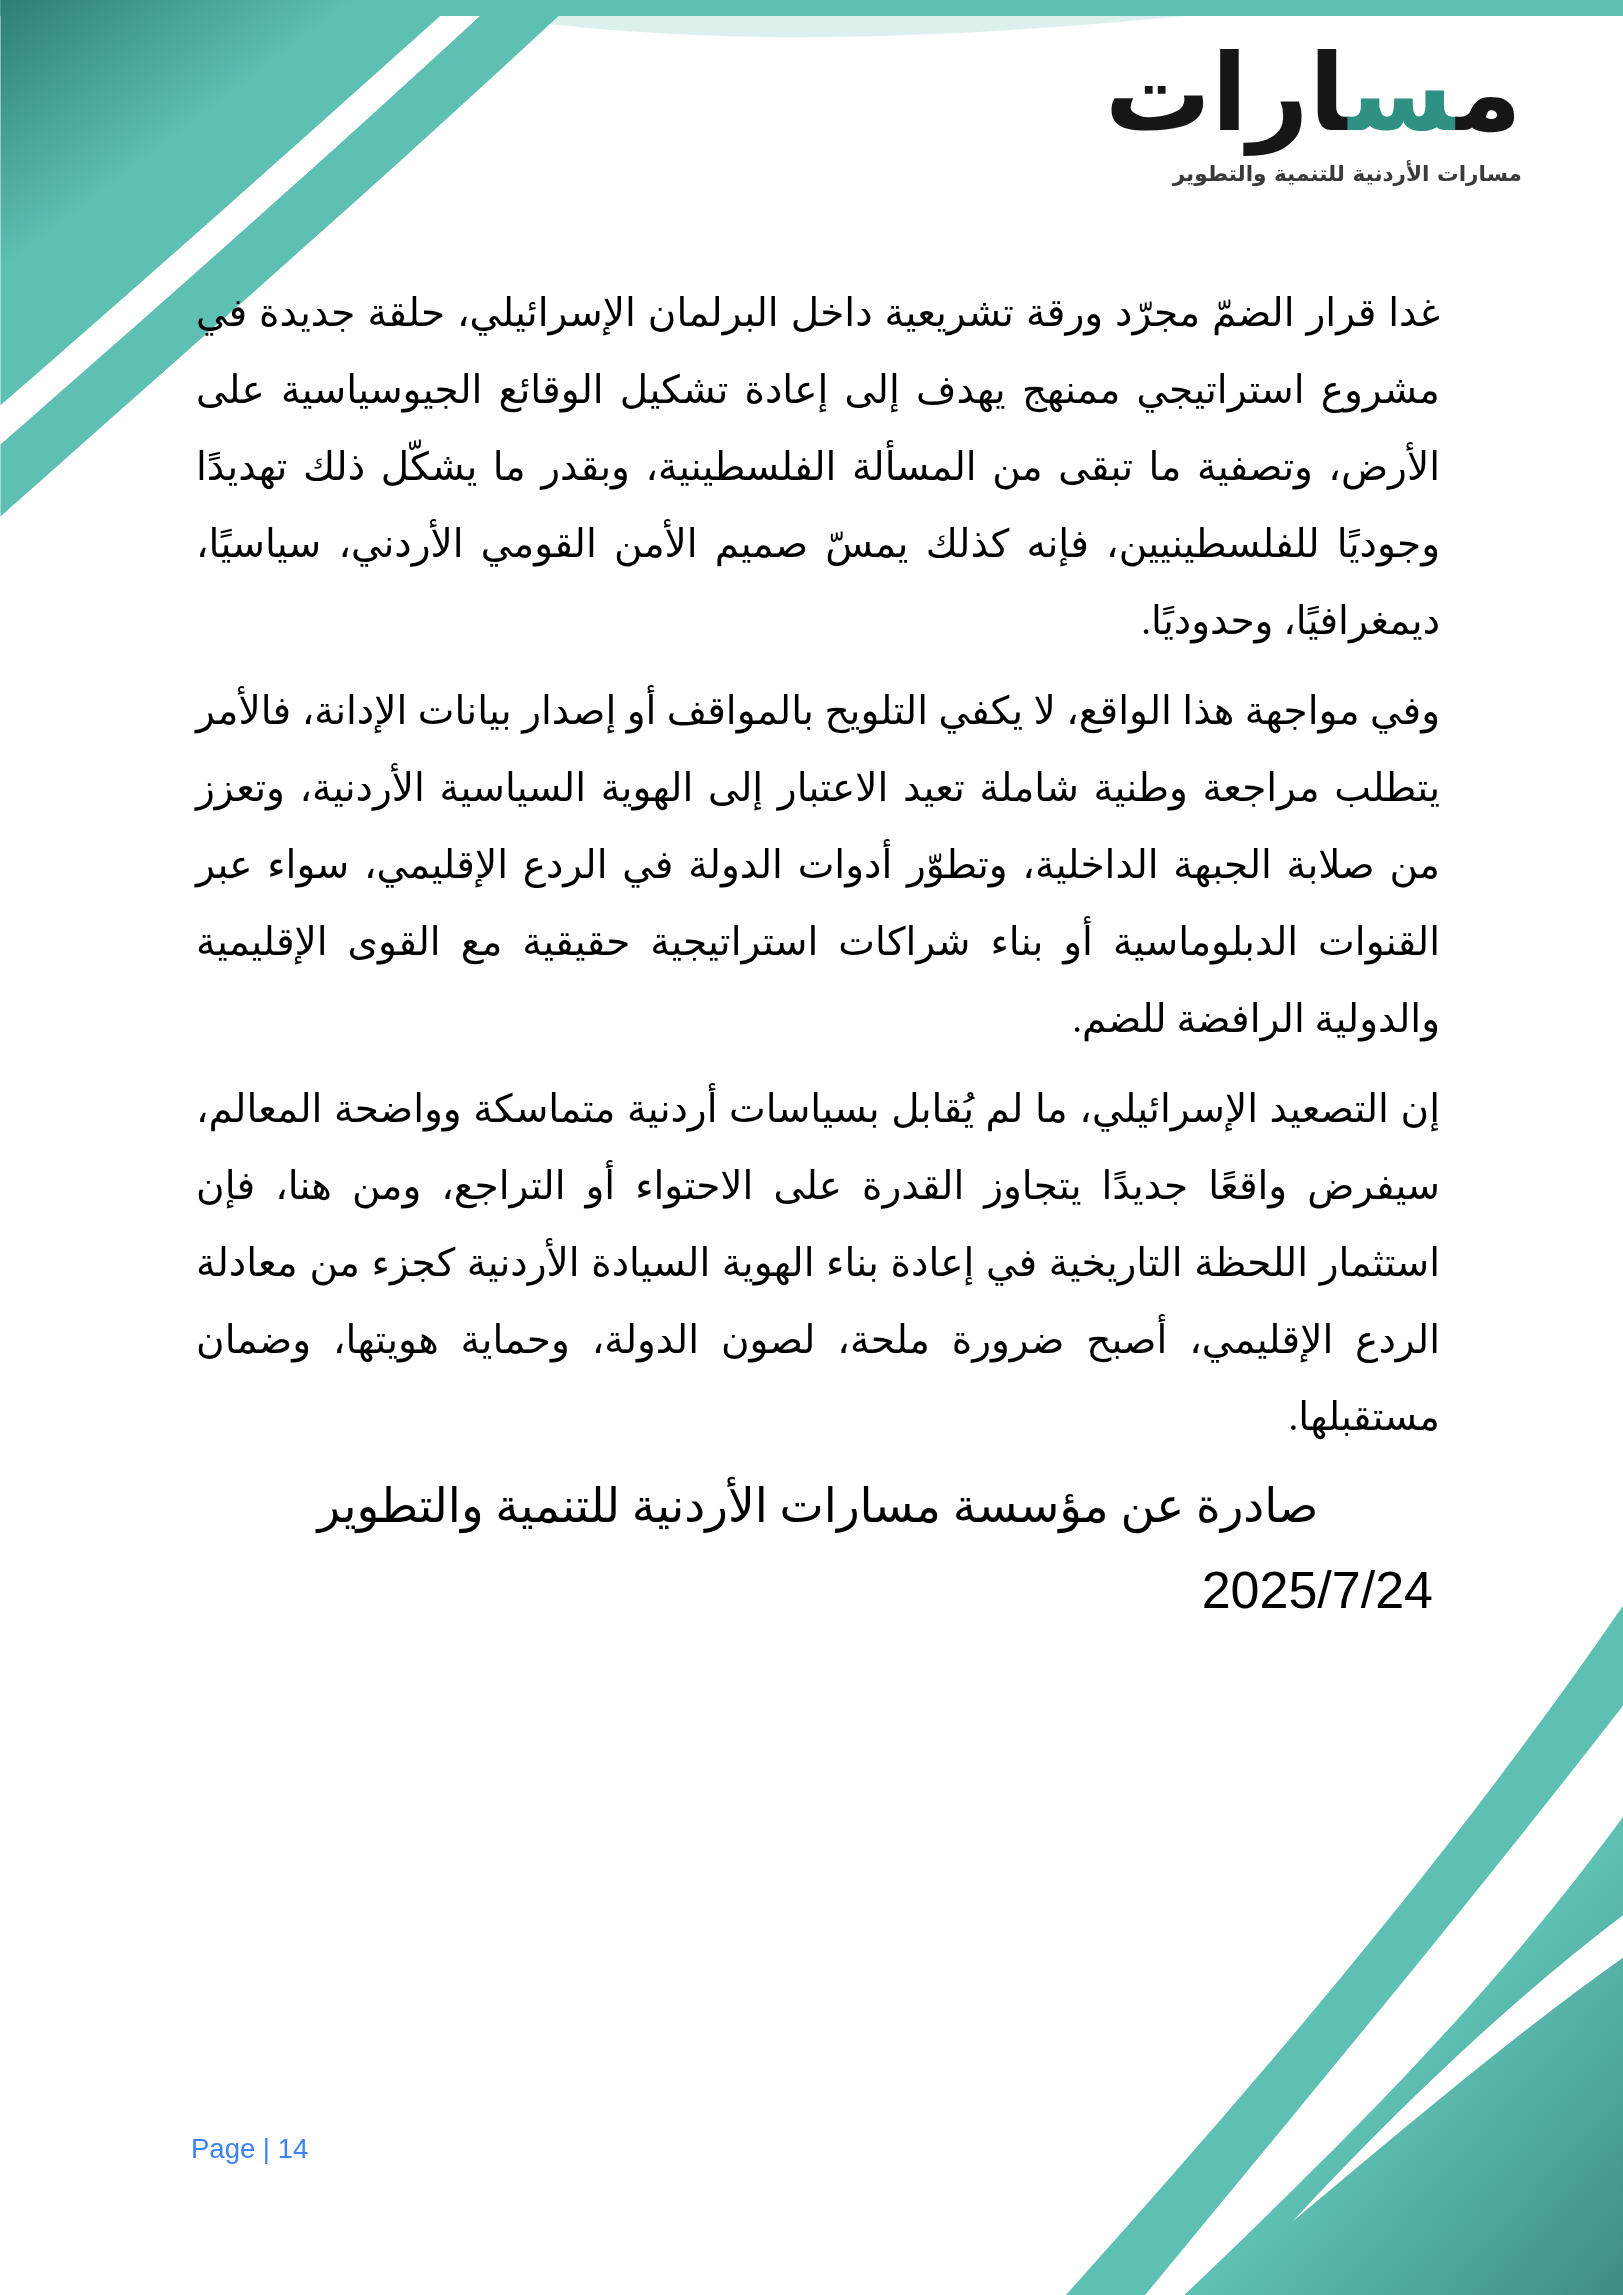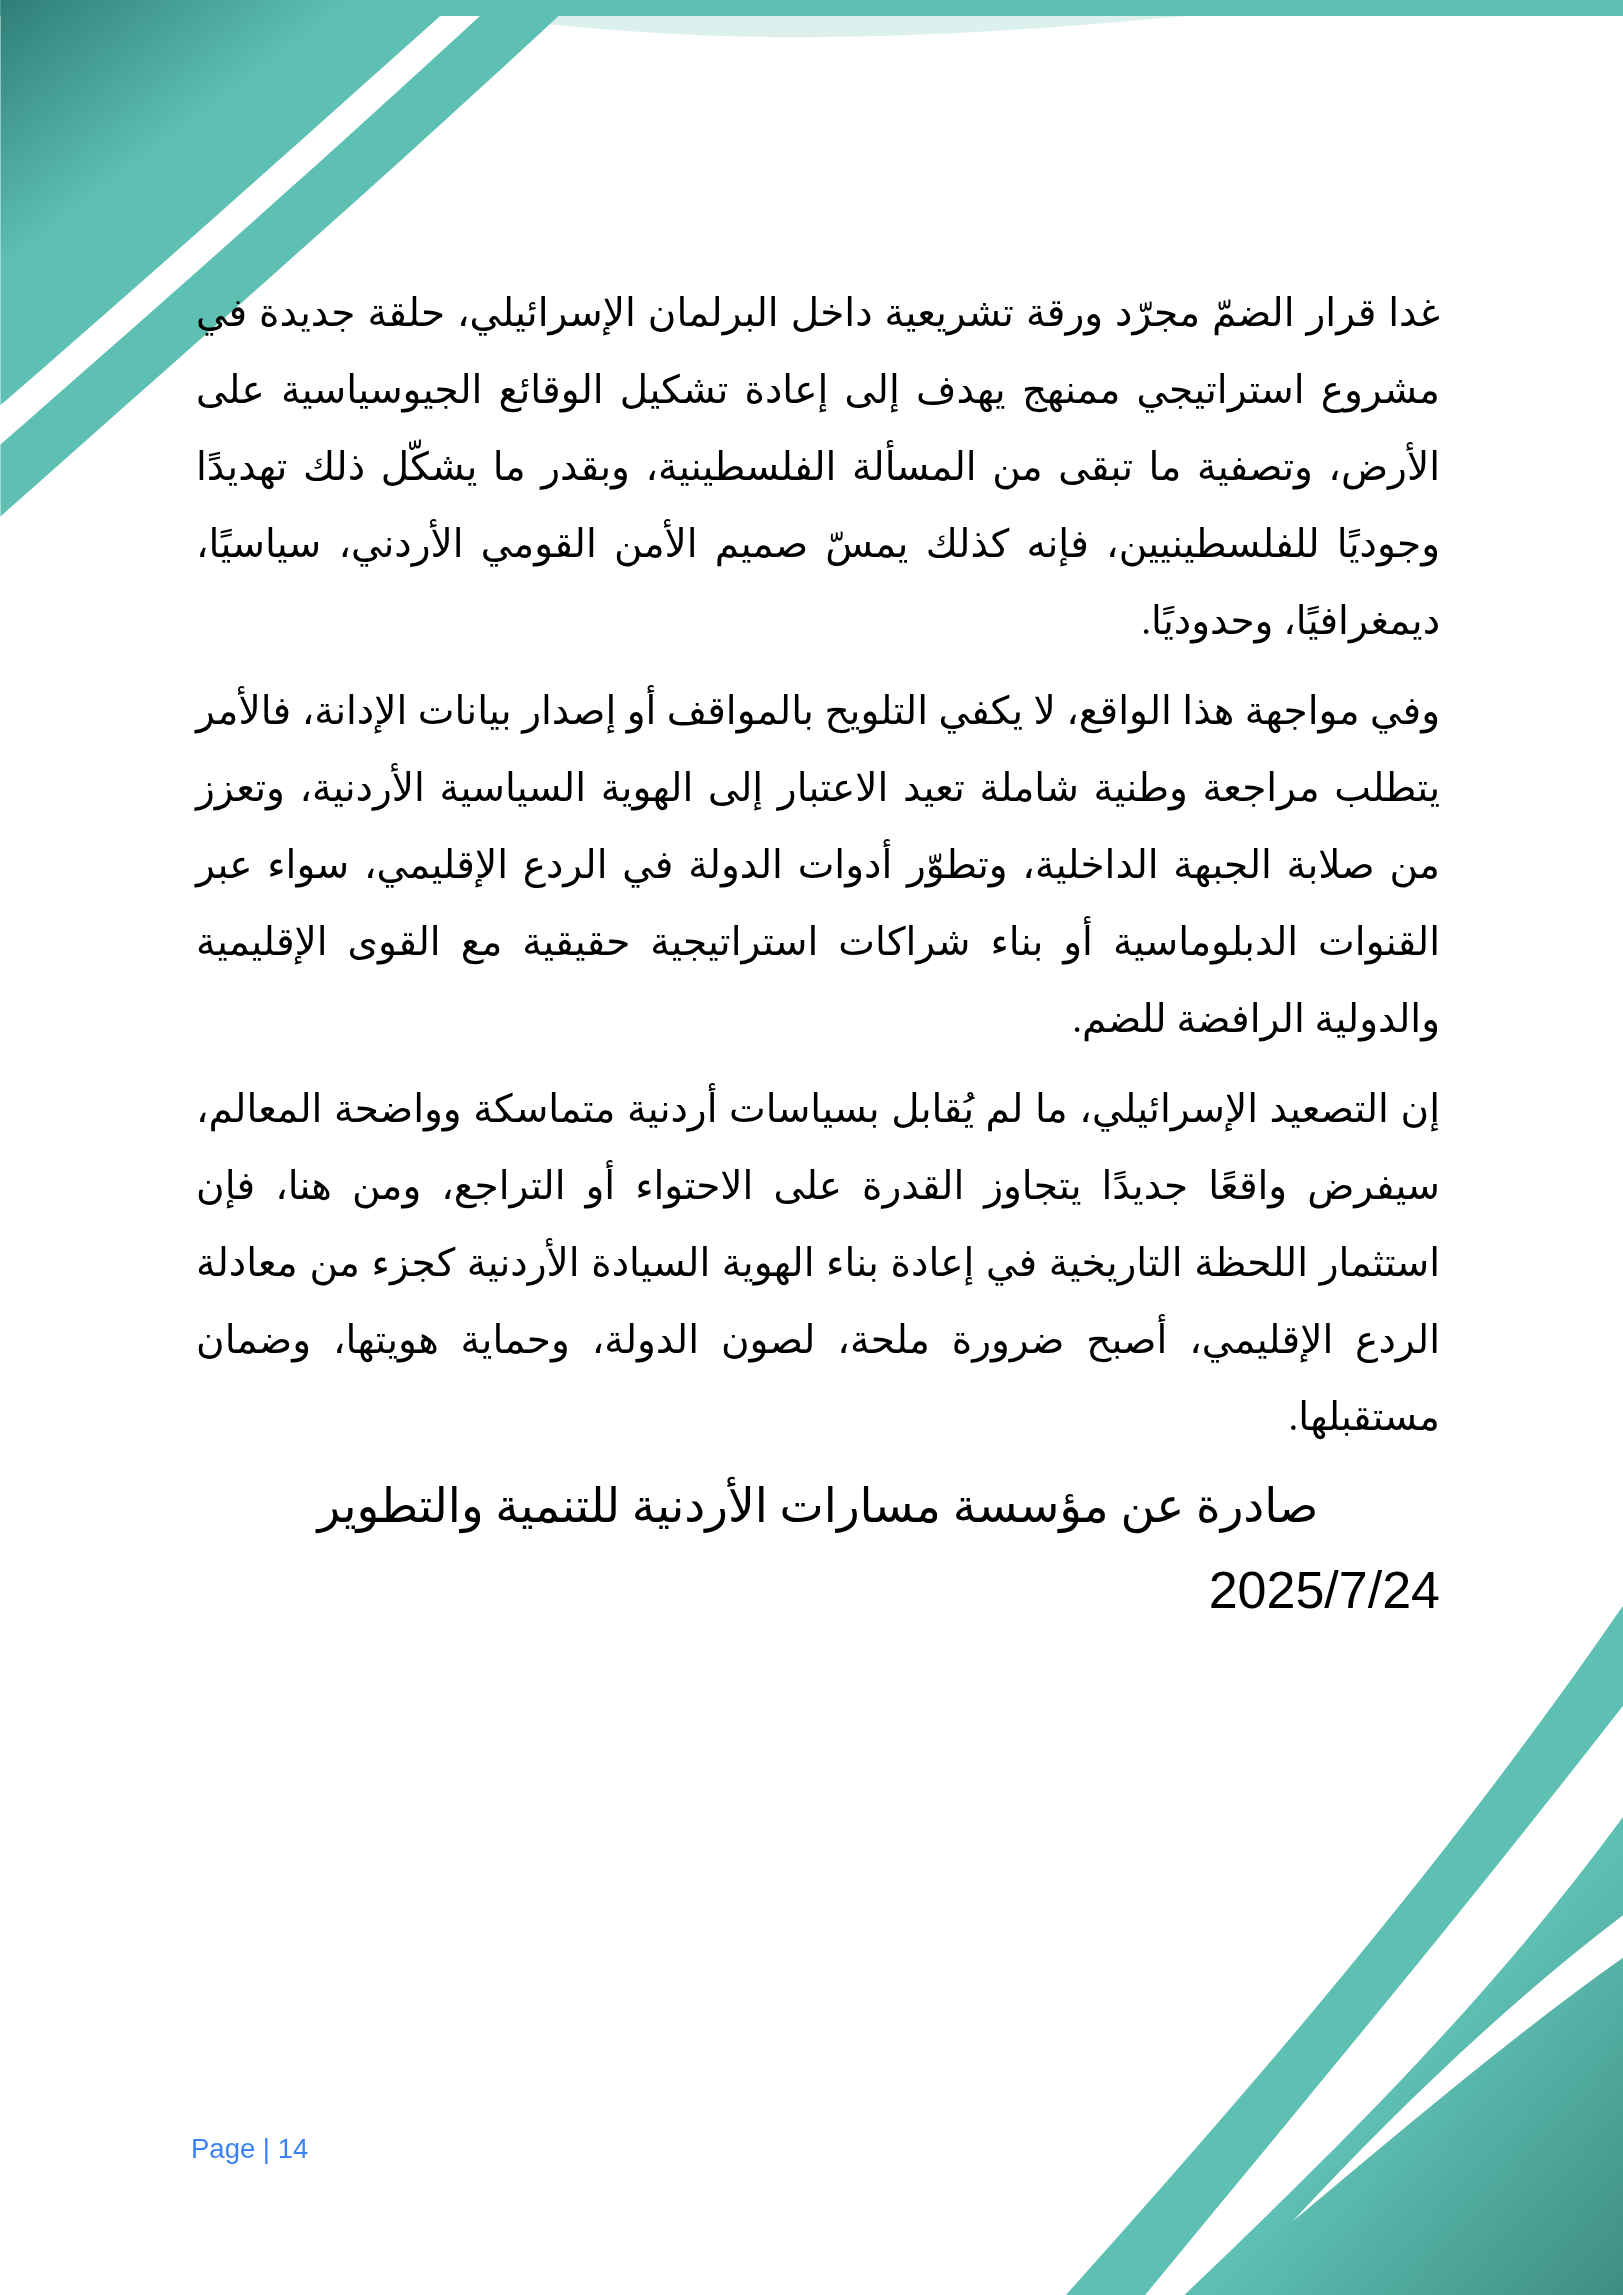--- a/index.html
+++ b/index.html
@@ -47,21 +47,21 @@
     text-align:justify;text-justify:inter-word;
     margin:0 0 13px 0;
   }
   .issuer-line{
     font-size:47px;line-height:77px;
     text-align:center;margin:0 0 14.4px 0;
   }
   .publish-date{
     font-family:"Liberation Sans",sans-serif;
     font-size:52px;line-height:63px;
-    text-align:right;margin:0;
+    text-align:right;margin:7px;
   }
   .footer{
     position:absolute;left:191px;bottom:130px;
     font-family:"Liberation Sans",sans-serif;
     font-size:27.5px;color:#3b82f6;
   }
 </style>
 </head>
 <body>
 
@@ -86,20 +86,24 @@
       <linearGradient id="gbr" x1="0.2" y1="0.2" x2="1" y2="1">
         <stop offset="0.4" stop-color="#5ebfb3"></stop>
         <stop offset="1" stop-color="#3f8d82"></stop>
       </linearGradient>
     </defs>
     <path d="M1100,1060 L430,1060 C665,835 895,610 1100,330 Z" fill="url(#gbr)"></path>
     <path d="M249,1060 C540,735 830,400 1100,7 L1100,160 C855,475 605,775 370,1060 L249,1060 Z" fill="#5ebfb3"></path>
     <path d="M595,948 C765,765 935,605 1100,480 L1100,545 C930,665 760,810 595,948 Z" fill="#ffffff"></path>
   </svg>
 
+  <div class="logo">
+    <div class="logo-word"><span>م</span><span style="color:#2f9183">س</span><span>ارات</span></div>
+    <div class="logo-tagline">مسارات الأردنية للتنمية والتطوير</div>
+  </div>
 
   <div class="content">
 
     <p class="body-par">غدا قرار الضمّ مجرّد ورقة تشريعية داخل البرلمان الإسرائيلي، حلقة جديدة في مشروع استراتيجي ممنهج يهدف إلى إعادة تشكيل الوقائع الجيوسياسية على الأرض، وتصفية ما تبقى من المسألة الفلسطينية، وبقدر ما يشكّل ذلك تهديدًا وجوديًا للفلسطينيين، فإنه كذلك يمسّ صميم الأمن القومي الأردني، سياسيًا، ديمغرافيًا، وحدوديًا.</p>
 
     <p class="body-par">وفي مواجهة هذا الواقع، لا يكفي التلويح بالمواقف أو إصدار بيانات الإدانة، فالأمر يتطلب مراجعة وطنية شاملة تعيد الاعتبار إلى الهوية السياسية الأردنية، وتعزز من صلابة الجبهة الداخلية، وتطوّر أدوات الدولة في الردع الإقليمي، سواء عبر القنوات الدبلوماسية أو بناء شراكات استراتيجية حقيقية مع القوى الإقليمية والدولية الرافضة للضم.</p>
 
     <p class="body-par">إن التصعيد الإسرائيلي، ما لم يُقابل بسياسات أردنية متماسكة وواضحة المعالم، سيفرض واقعًا جديدًا يتجاوز القدرة على الاحتواء أو التراجع، ومن هنا، فإن استثمار اللحظة التاريخية في إعادة بناء الهوية السيادة الأردنية كجزء من معادلة الردع الإقليمي، أصبح ضرورة ملحة، لصون الدولة، وحماية هويتها، وضمان مستقبلها.</p>
 
     <p class="issuer-line">صادرة عن مؤسسة مسارات الأردنية للتنمية والتطوير</p>

